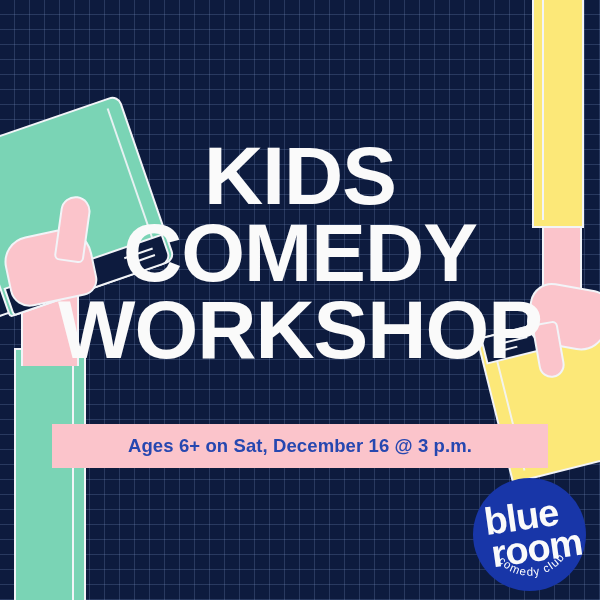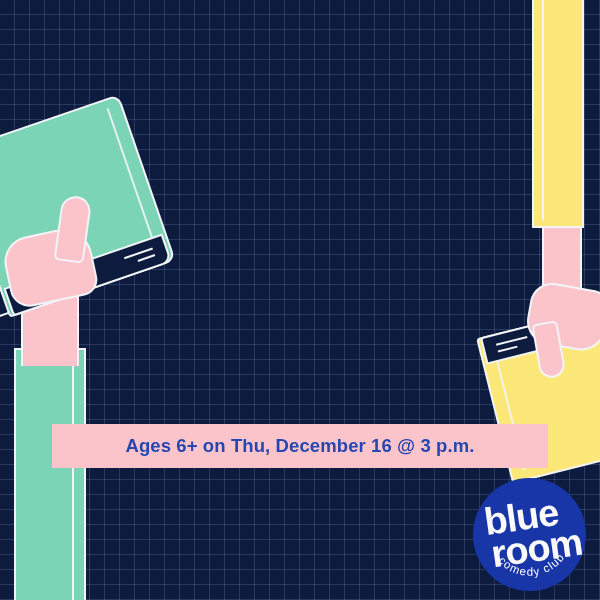--- a/index.html
+++ b/index.html
@@ -364,23 +364,28 @@
         <i style="left:12px; top:15px; width:20px;"></i>
         <i style="right:14px; top:8px; width:26px;"></i>
         <i style="right:14px; top:15px; width:16px;"></i>
       </div>
     </div>
   </div>
 
   <div class="art fist-right"></div>
   <div class="art thumb-right"></div>
 
+  <div class="headline">
+    <div class="line l1">KIDS</div>
+    <div class="line l2">COMEDY</div>
+    <div class="line l3">WORKSHOP</div>
+  </div>
 
   <div class="banner">
-    <span class="banner-text">Ages 6+ on Thu, December 16 @ 3 p.m.</span>
+    <span class="banner-text">Ages 6+ on Sat, December 16 @ 3 p.m.</span>
   </div>
 
   <div class="logo">
     <span class="logo-word logo-blue">blue</span>
     <span class="logo-word logo-room">room</span>
     <svg class="logo-arc" viewBox="0 0 113 113">
       <defs>
         <path id="tagArc" d="M 20,76 A 42,42 0 0 0 96,71" fill="none"></path>
       </defs>
       <text>

